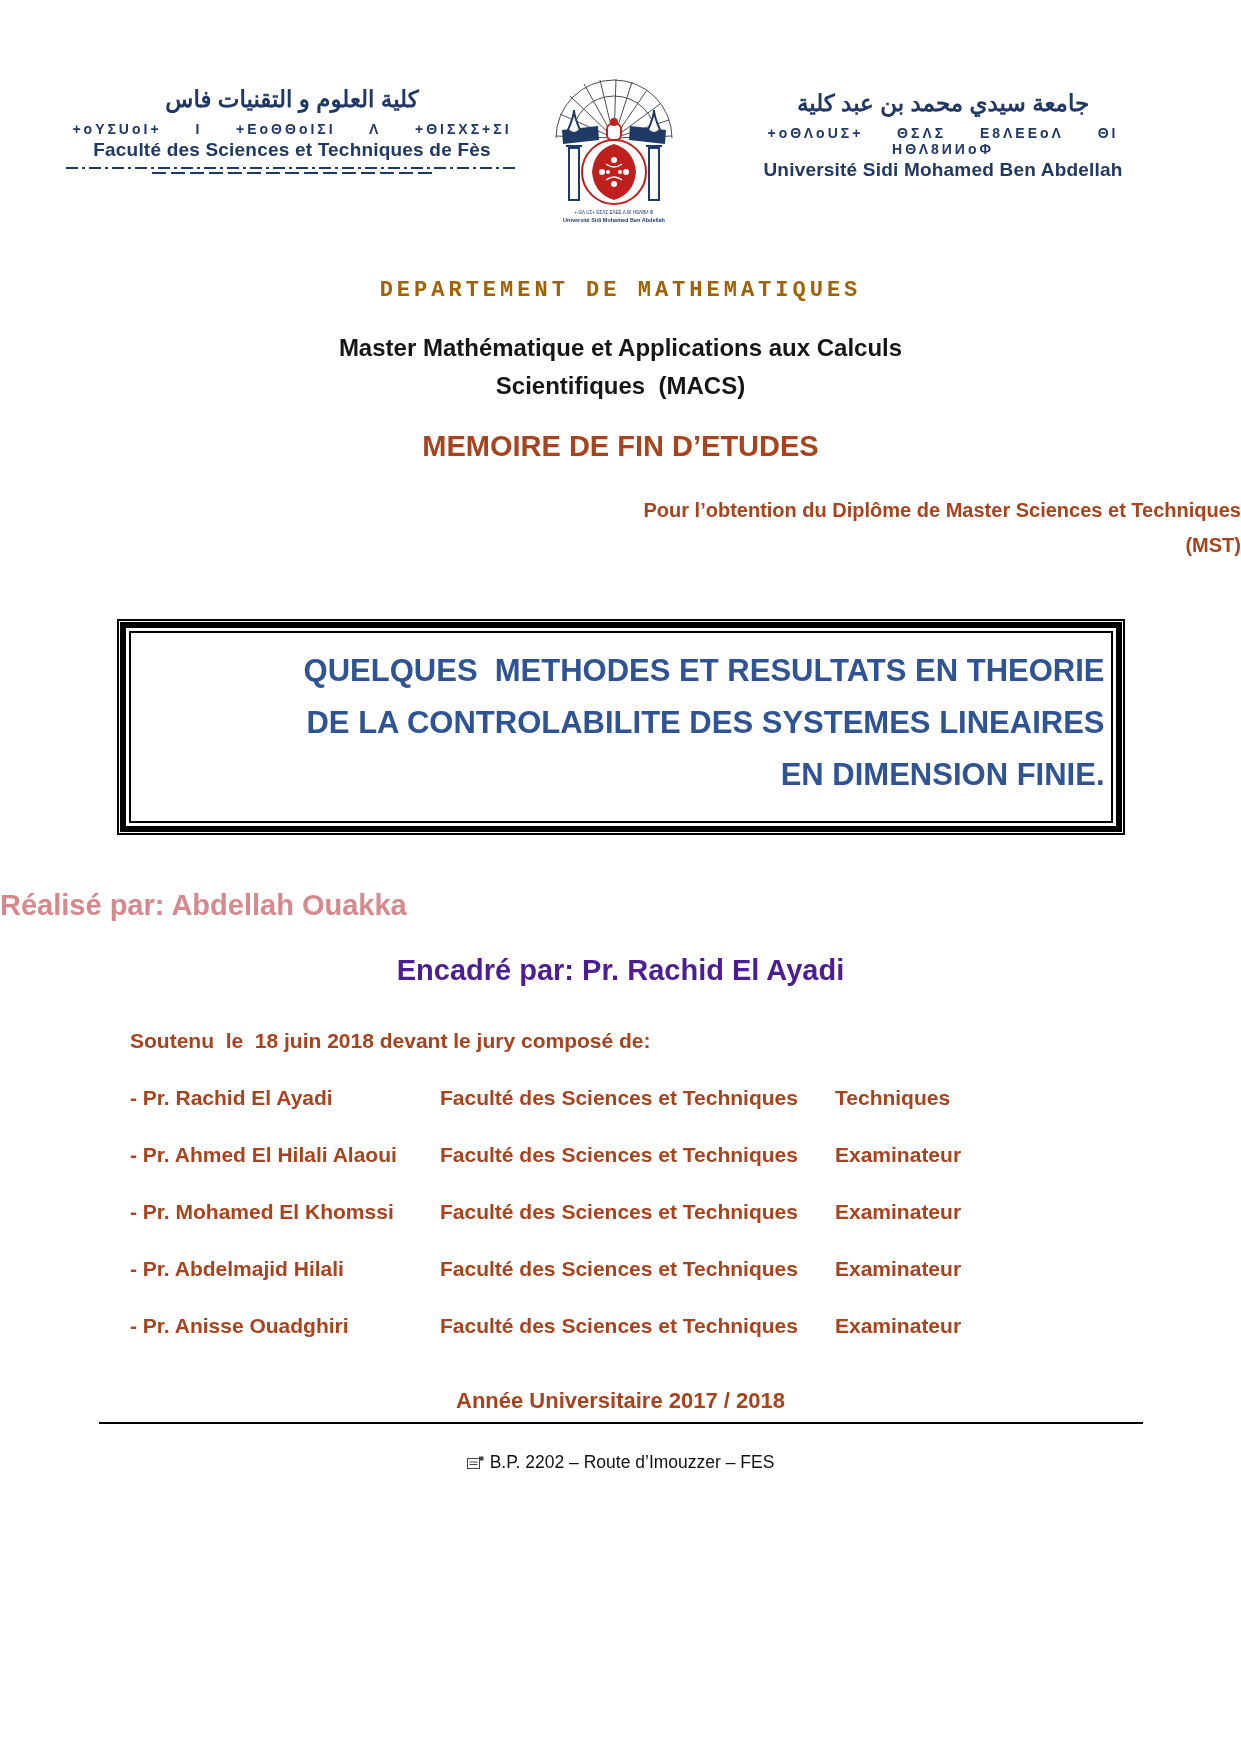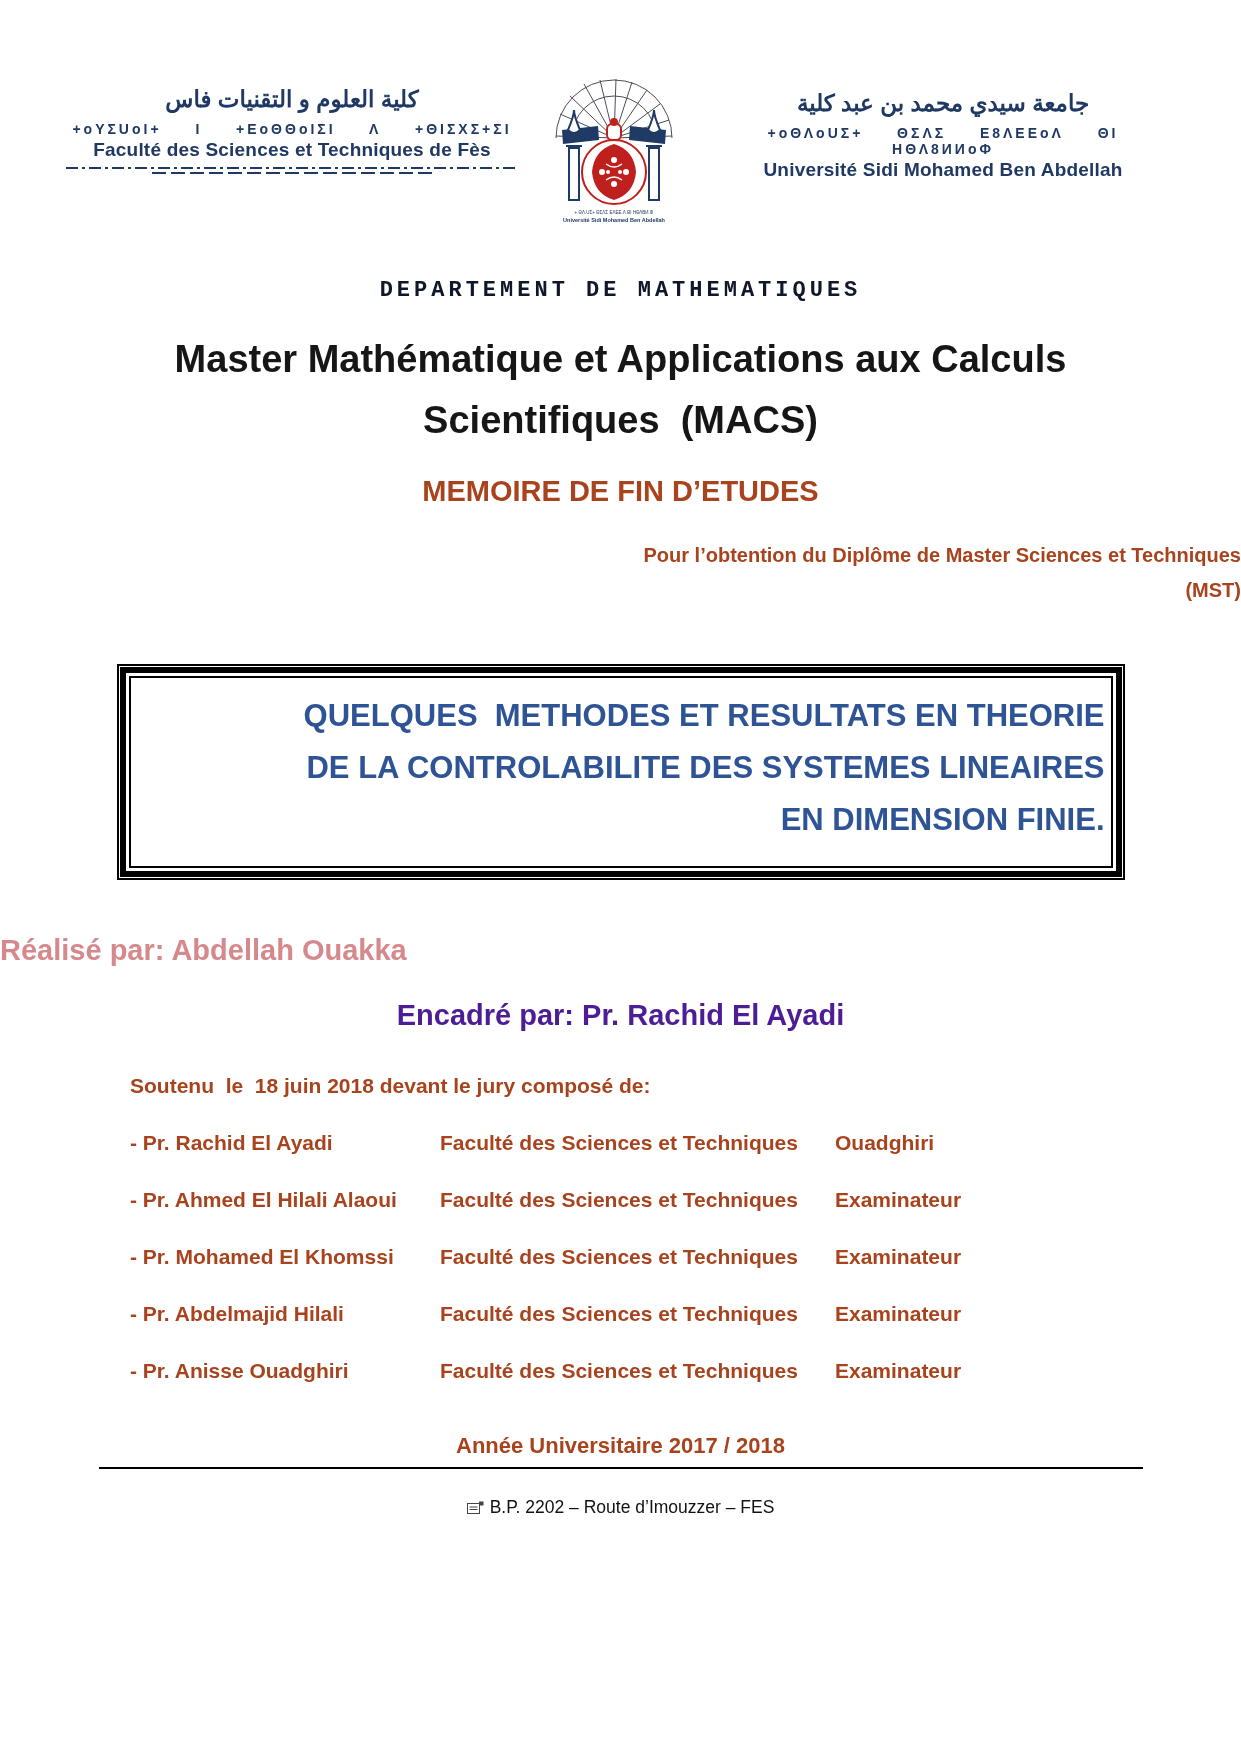--- a/index.html
+++ b/index.html
@@ -51,27 +51,27 @@
   .logo-wrap { width: 150px; flex: 0 0 auto; }
 
   
   .dept {
     margin-top: 46px;
     text-align: center;
     font-family: "Liberation Mono", "DejaVu Sans Mono", monospace;
     font-weight: bold;
     font-size: 22px;
     letter-spacing: 4px;
-    color: #0f172a;
+    color: #a16207;
   }
   .master {
     margin-top: 26px;
     text-align: center;
     font-weight: bold;
-    font-size: 38px;
+    font-size: 24px;
     line-height: 1.6;
     color: #161616;
   }
   .memoire {
     margin-top: 24px;
     text-align: center;
     font-weight: bold;
     font-size: 29px;
     color: #a8431d;
   }
@@ -276,21 +276,21 @@
 
   <div class="realise">Réalisé par: Abdellah Ouakka</div>
   <div class="encadre">Encadré par: Pr. Rachid El Ayadi</div>
 
   <div class="soutenu pre">Soutenu  le  18 juin 2018 devant le jury composé de:</div>
 
   <div class="jury">
     <div class="jury-row">
       <span>- Pr. Rachid El Ayadi</span>
       <span>Faculté des Sciences et Techniques</span>
-      <span>Ouadghiri</span>
+      <span>Techniques</span>
     </div>
     <div class="jury-row">
       <span>- Pr. Ahmed El Hilali Alaoui</span>
       <span>Faculté des Sciences et Techniques</span>
       <span>Examinateur</span>
     </div>
     <div class="jury-row">
       <span>- Pr. Mohamed El Khomssi</span>
       <span>Faculté des Sciences et Techniques</span>
       <span>Examinateur</span>

